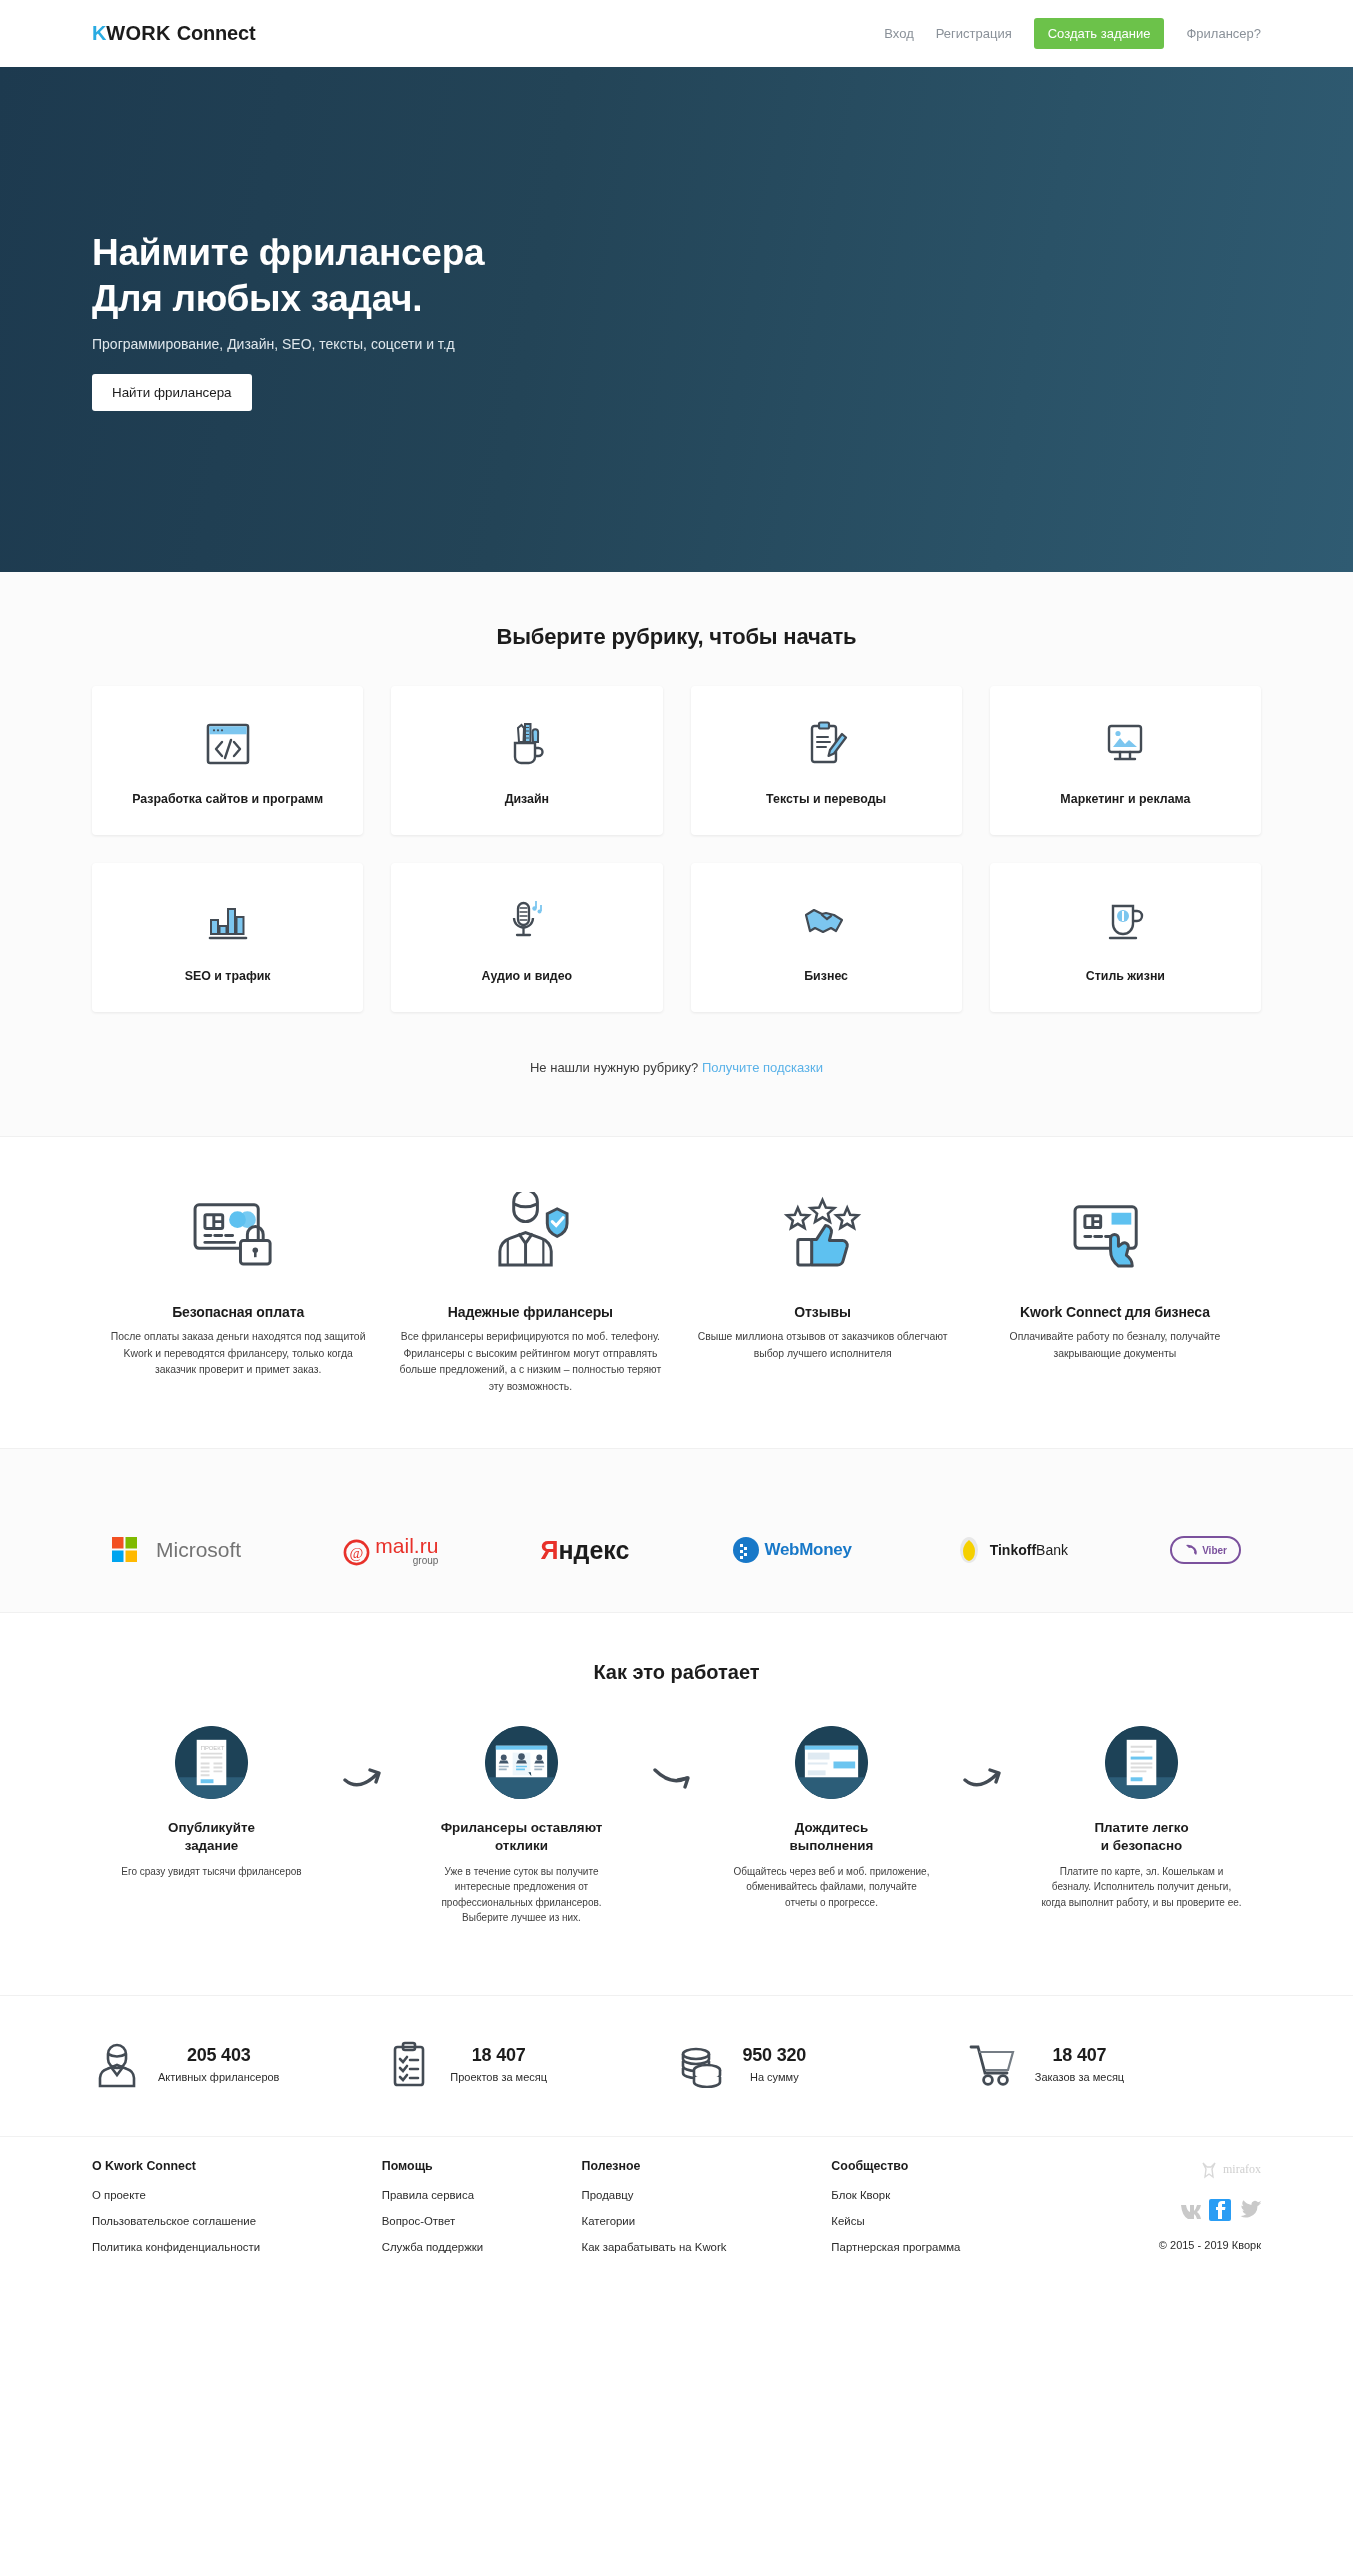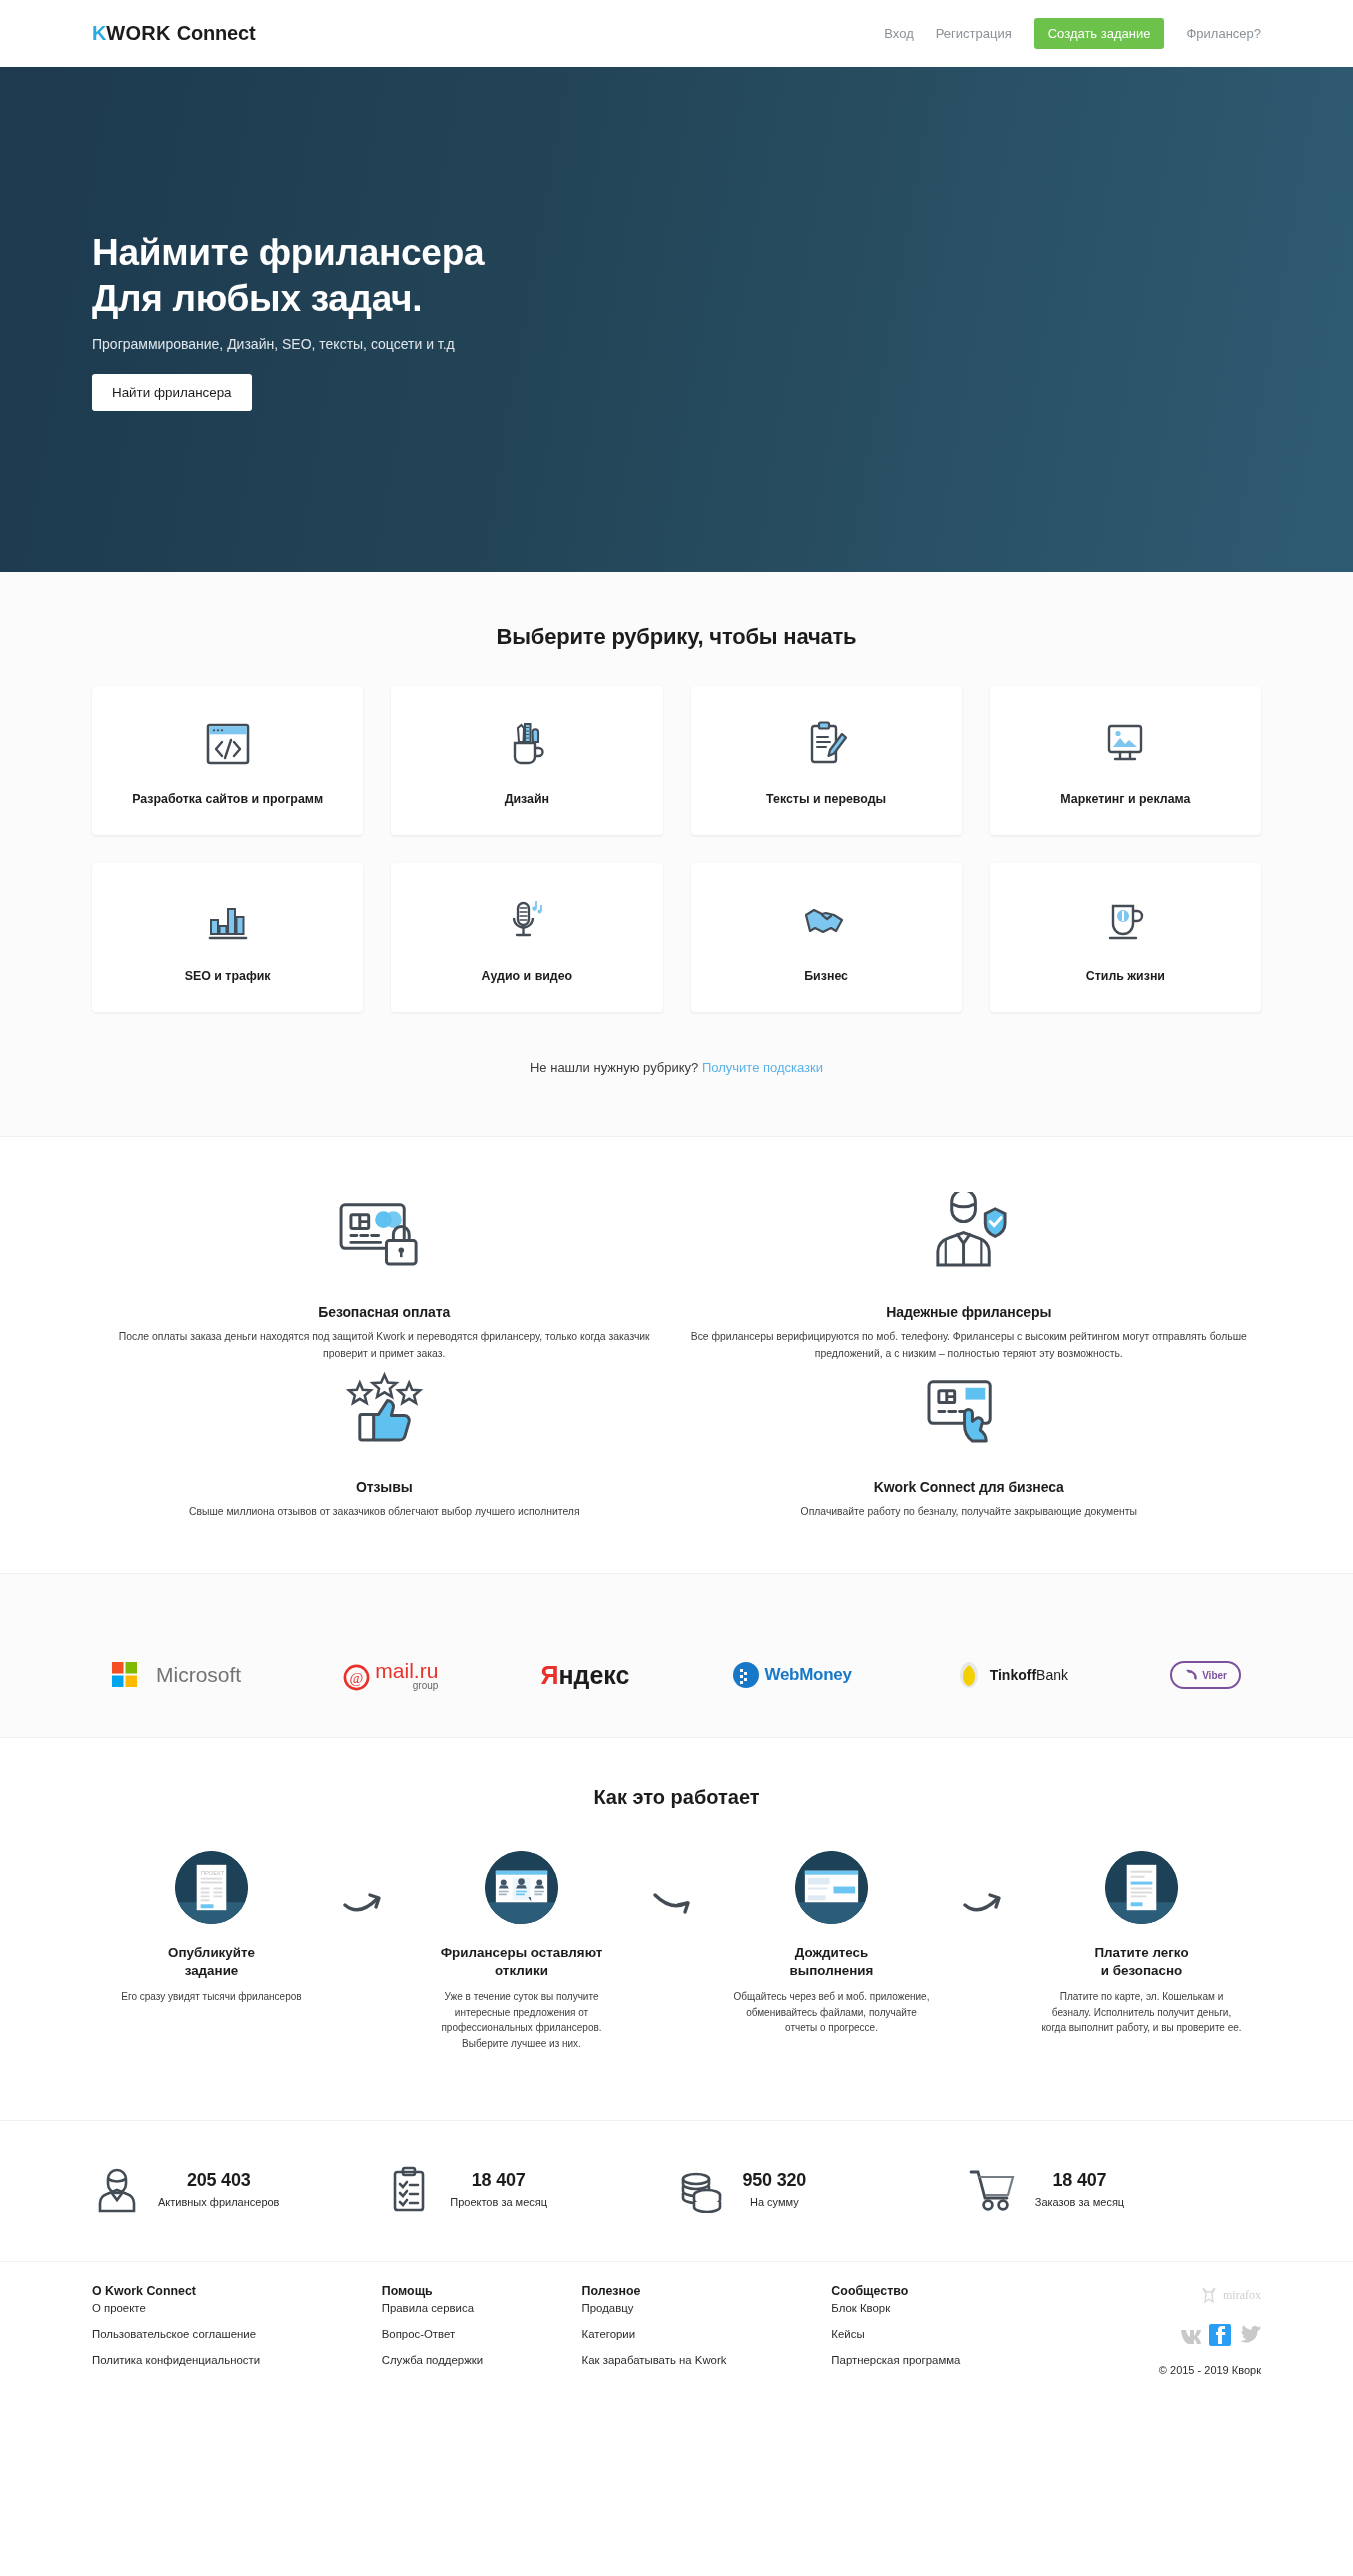--- a/index.html
+++ b/index.html
@@ -66,21 +66,21 @@
     display: flex; flex-direction: column; align-items: center;
     justify-content: center; cursor: pointer;
   }
   .cat-icon { height: 57px; display: flex; align-items: center; justify-content: center; }
   .cat-label { font-size: 12.4px; font-weight: bold; margin-top: 20px; text-align: center; }
   .cat-hint { text-align: center; margin-top: 48px; font-size: 13px; color: #3b3b3b; }
   .cat-hint a { color: #5ab2e8; text-decoration: none; }
 
   
   .feat-sec { background: #fff; padding: 50px 0 52px; border-bottom: 1px solid #f0f0f0; }
-  .feat-grid { display: grid; grid-template-columns: repeat(2, 1fr); }
+  .feat-grid { display: grid; grid-template-columns: repeat(4, 1fr); }
   .feat-col { text-align: center; }
   .feat-ico { height: 91px; display: flex; align-items: center; justify-content: center; }
   .feat-col h3 { font-size: 14px; font-weight: bold; margin-top: 26px; letter-spacing: -0.1px; }
   .feat-col p { font-size: 10.4px; line-height: 1.6; color: #3e3e3e; margin-top: 9px; padding: 0 14px; }
 
   
   .trust-sec { background: #fbfbfb; padding: 42px 0 46px; border-bottom: 1px solid #f0f0f0; }
   .trust-sec h3 { text-align: center; font-size: 14px; font-weight: bold; }
   .trust-row {
     display: flex; align-items: center; justify-content: space-between;
@@ -108,21 +108,21 @@
   .stats-grid { display: grid; grid-template-columns: repeat(4, 1fr); }
   .stat { display: flex; align-items: center; gap: 16px; }
   .stat-ico { width: 50px; display: flex; justify-content: center; }
   .stat-num { font-size: 18px; font-weight: bold; letter-spacing: -0.2px; }
   .stat-lbl { font-size: 11px; color: #2b2b2b; margin-top: 5px; }
   .stat-txt { text-align: center; }
 
   
   .footer { background: #fff; padding: 22px 0 40px; border-top: 1px solid #f1f1f1; }
   .foot-grid { display: grid; grid-template-columns: 1.45fr 1fr 1.25fr 1.2fr 0.95fr; }
-  .foot-col h4 { font-size: 12.4px; font-weight: bold; margin-bottom: 4px; }
+  .foot-col h4 { font-size: 12.4px; font-weight: bold; margin-bottom: 16px; }
   .foot-col a { display: block; font-size: 11.4px; color: #2b2b2b; text-decoration: none; margin-bottom: 14px; }
   .mirafox { display: flex; align-items: center; gap: 4px; color: #cfcfcf; font-size: 12px;
             font-family: "Liberation Serif", serif; justify-content: flex-end; }
   .social { display: flex; gap: 8px; justify-content: flex-end; margin-top: 18px; }
   .social span { width: 22px; height: 22px; display: inline-flex; align-items: center;
                  justify-content: center; }
   .copy { font-size: 11px; color: #2b2b2b; text-align: right; margin-top: 18px; }
 </style>
 </head>
 <body>

